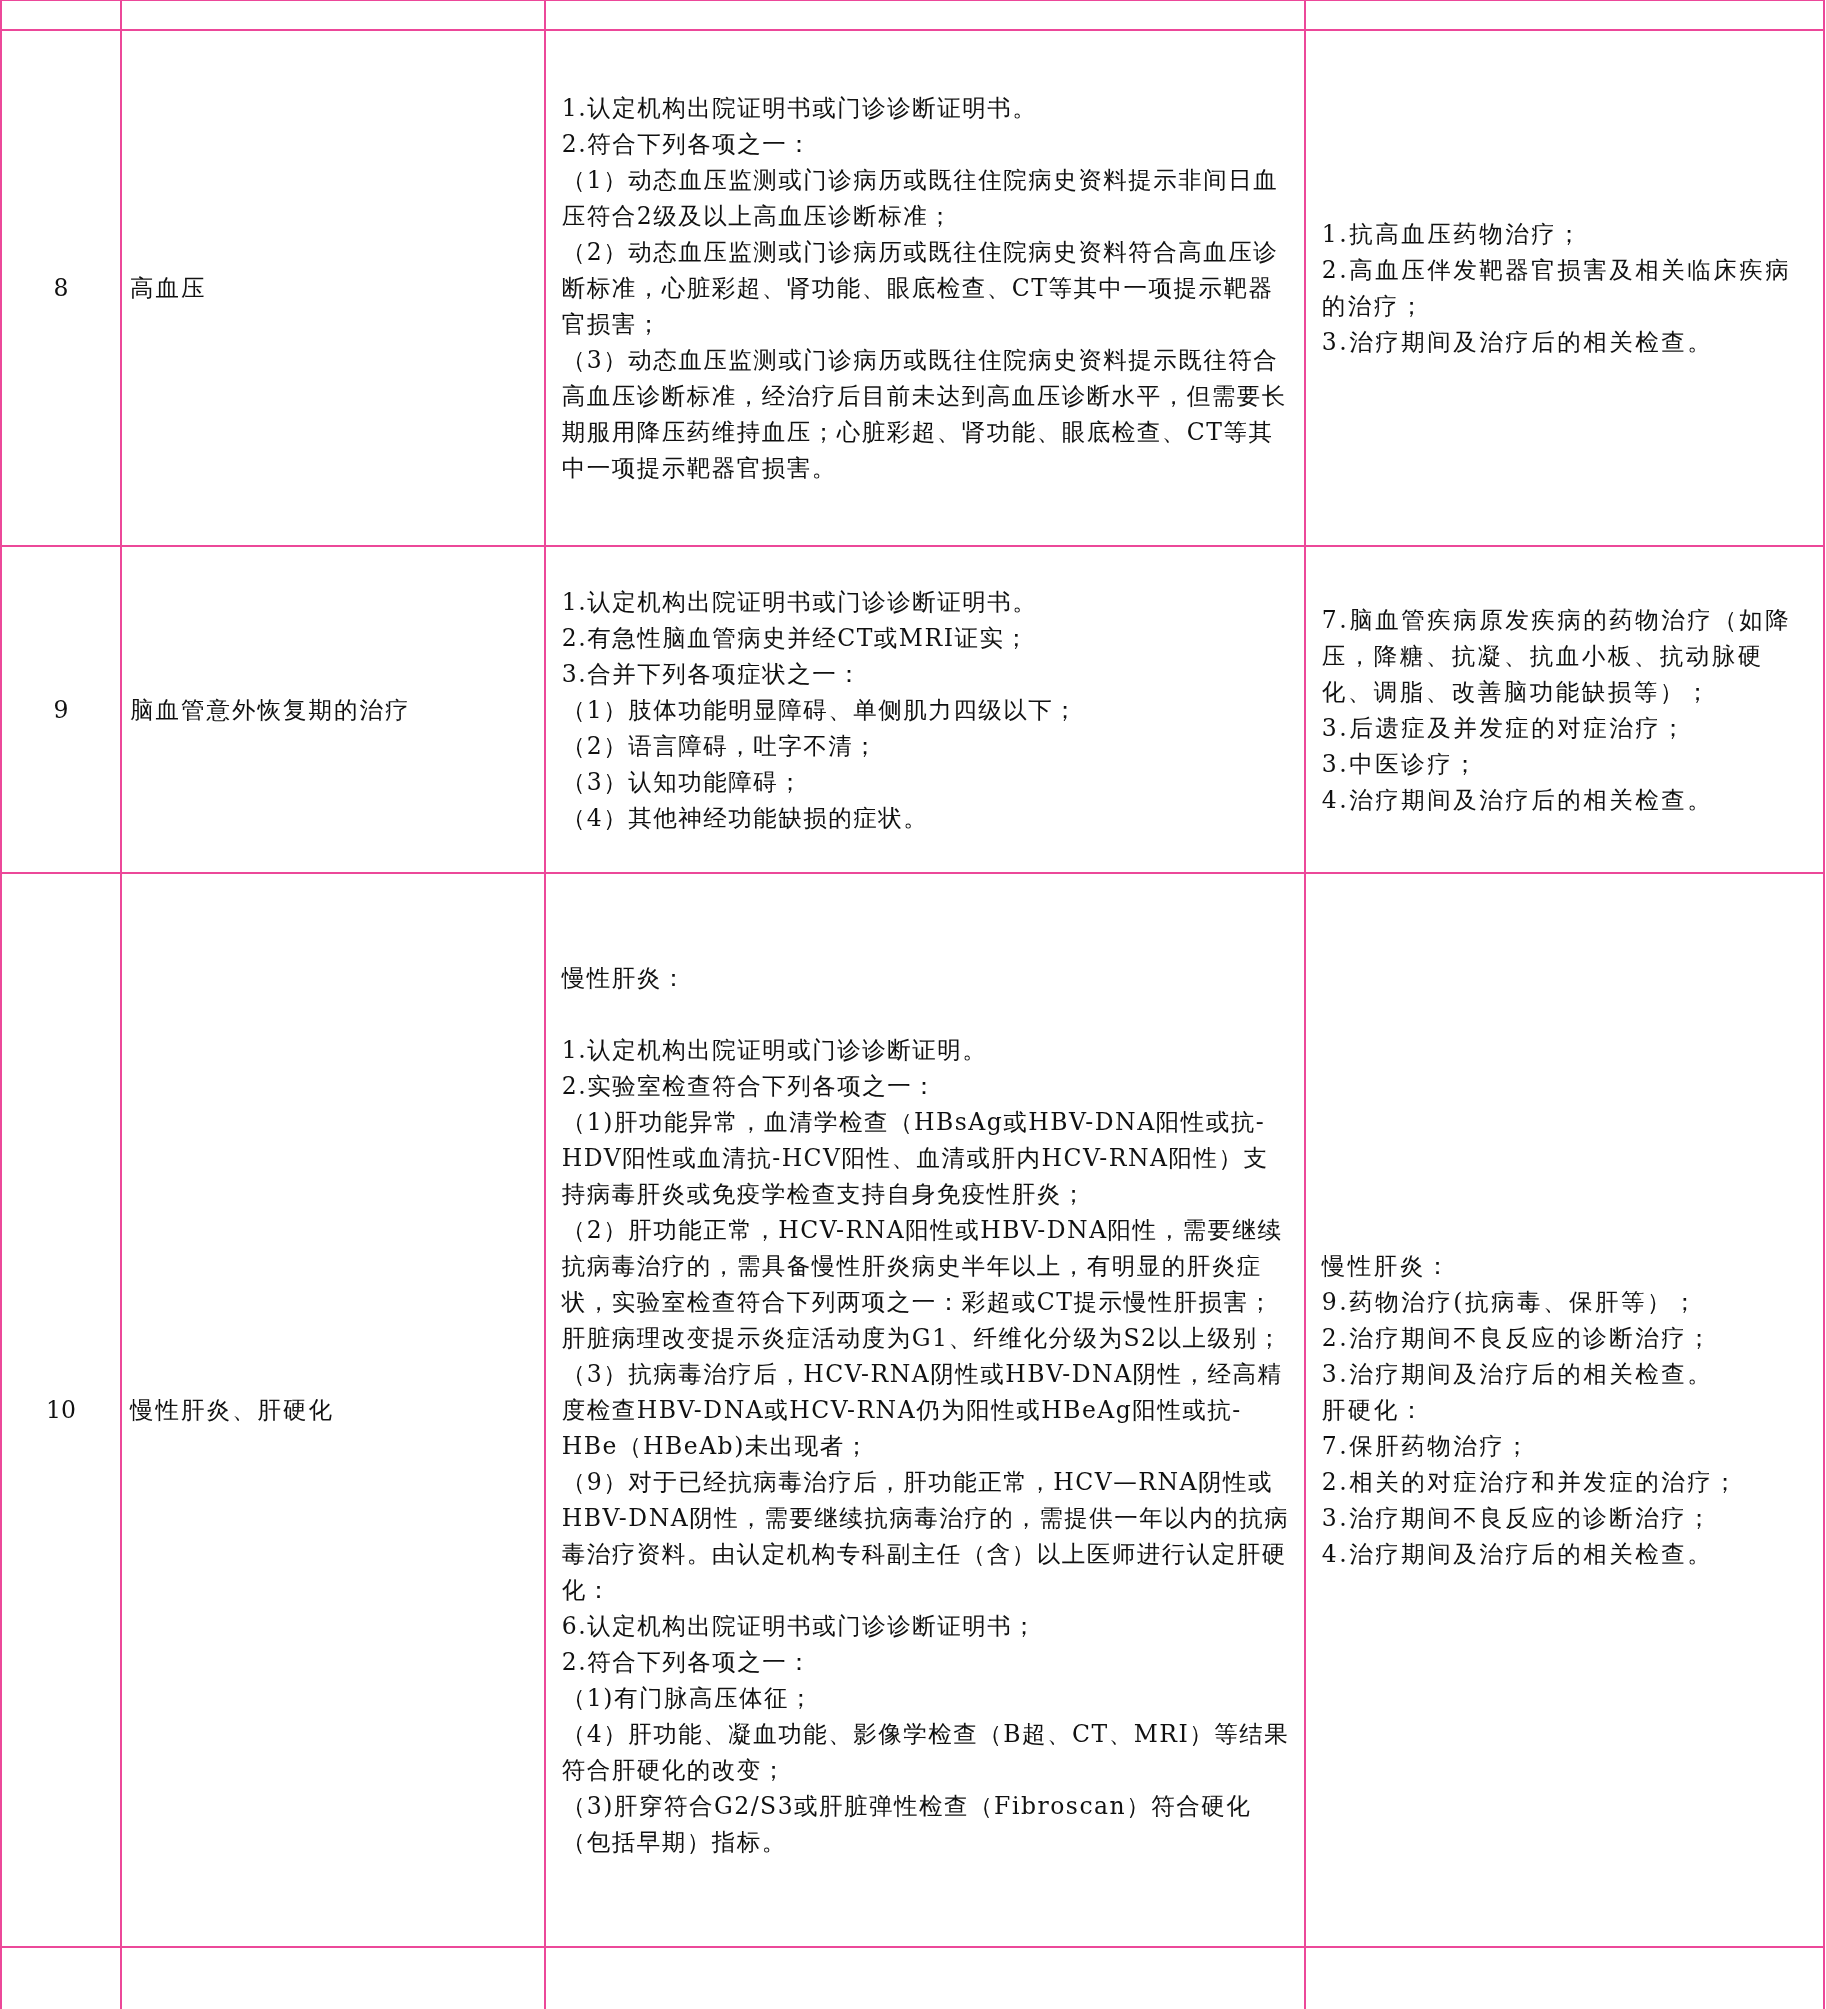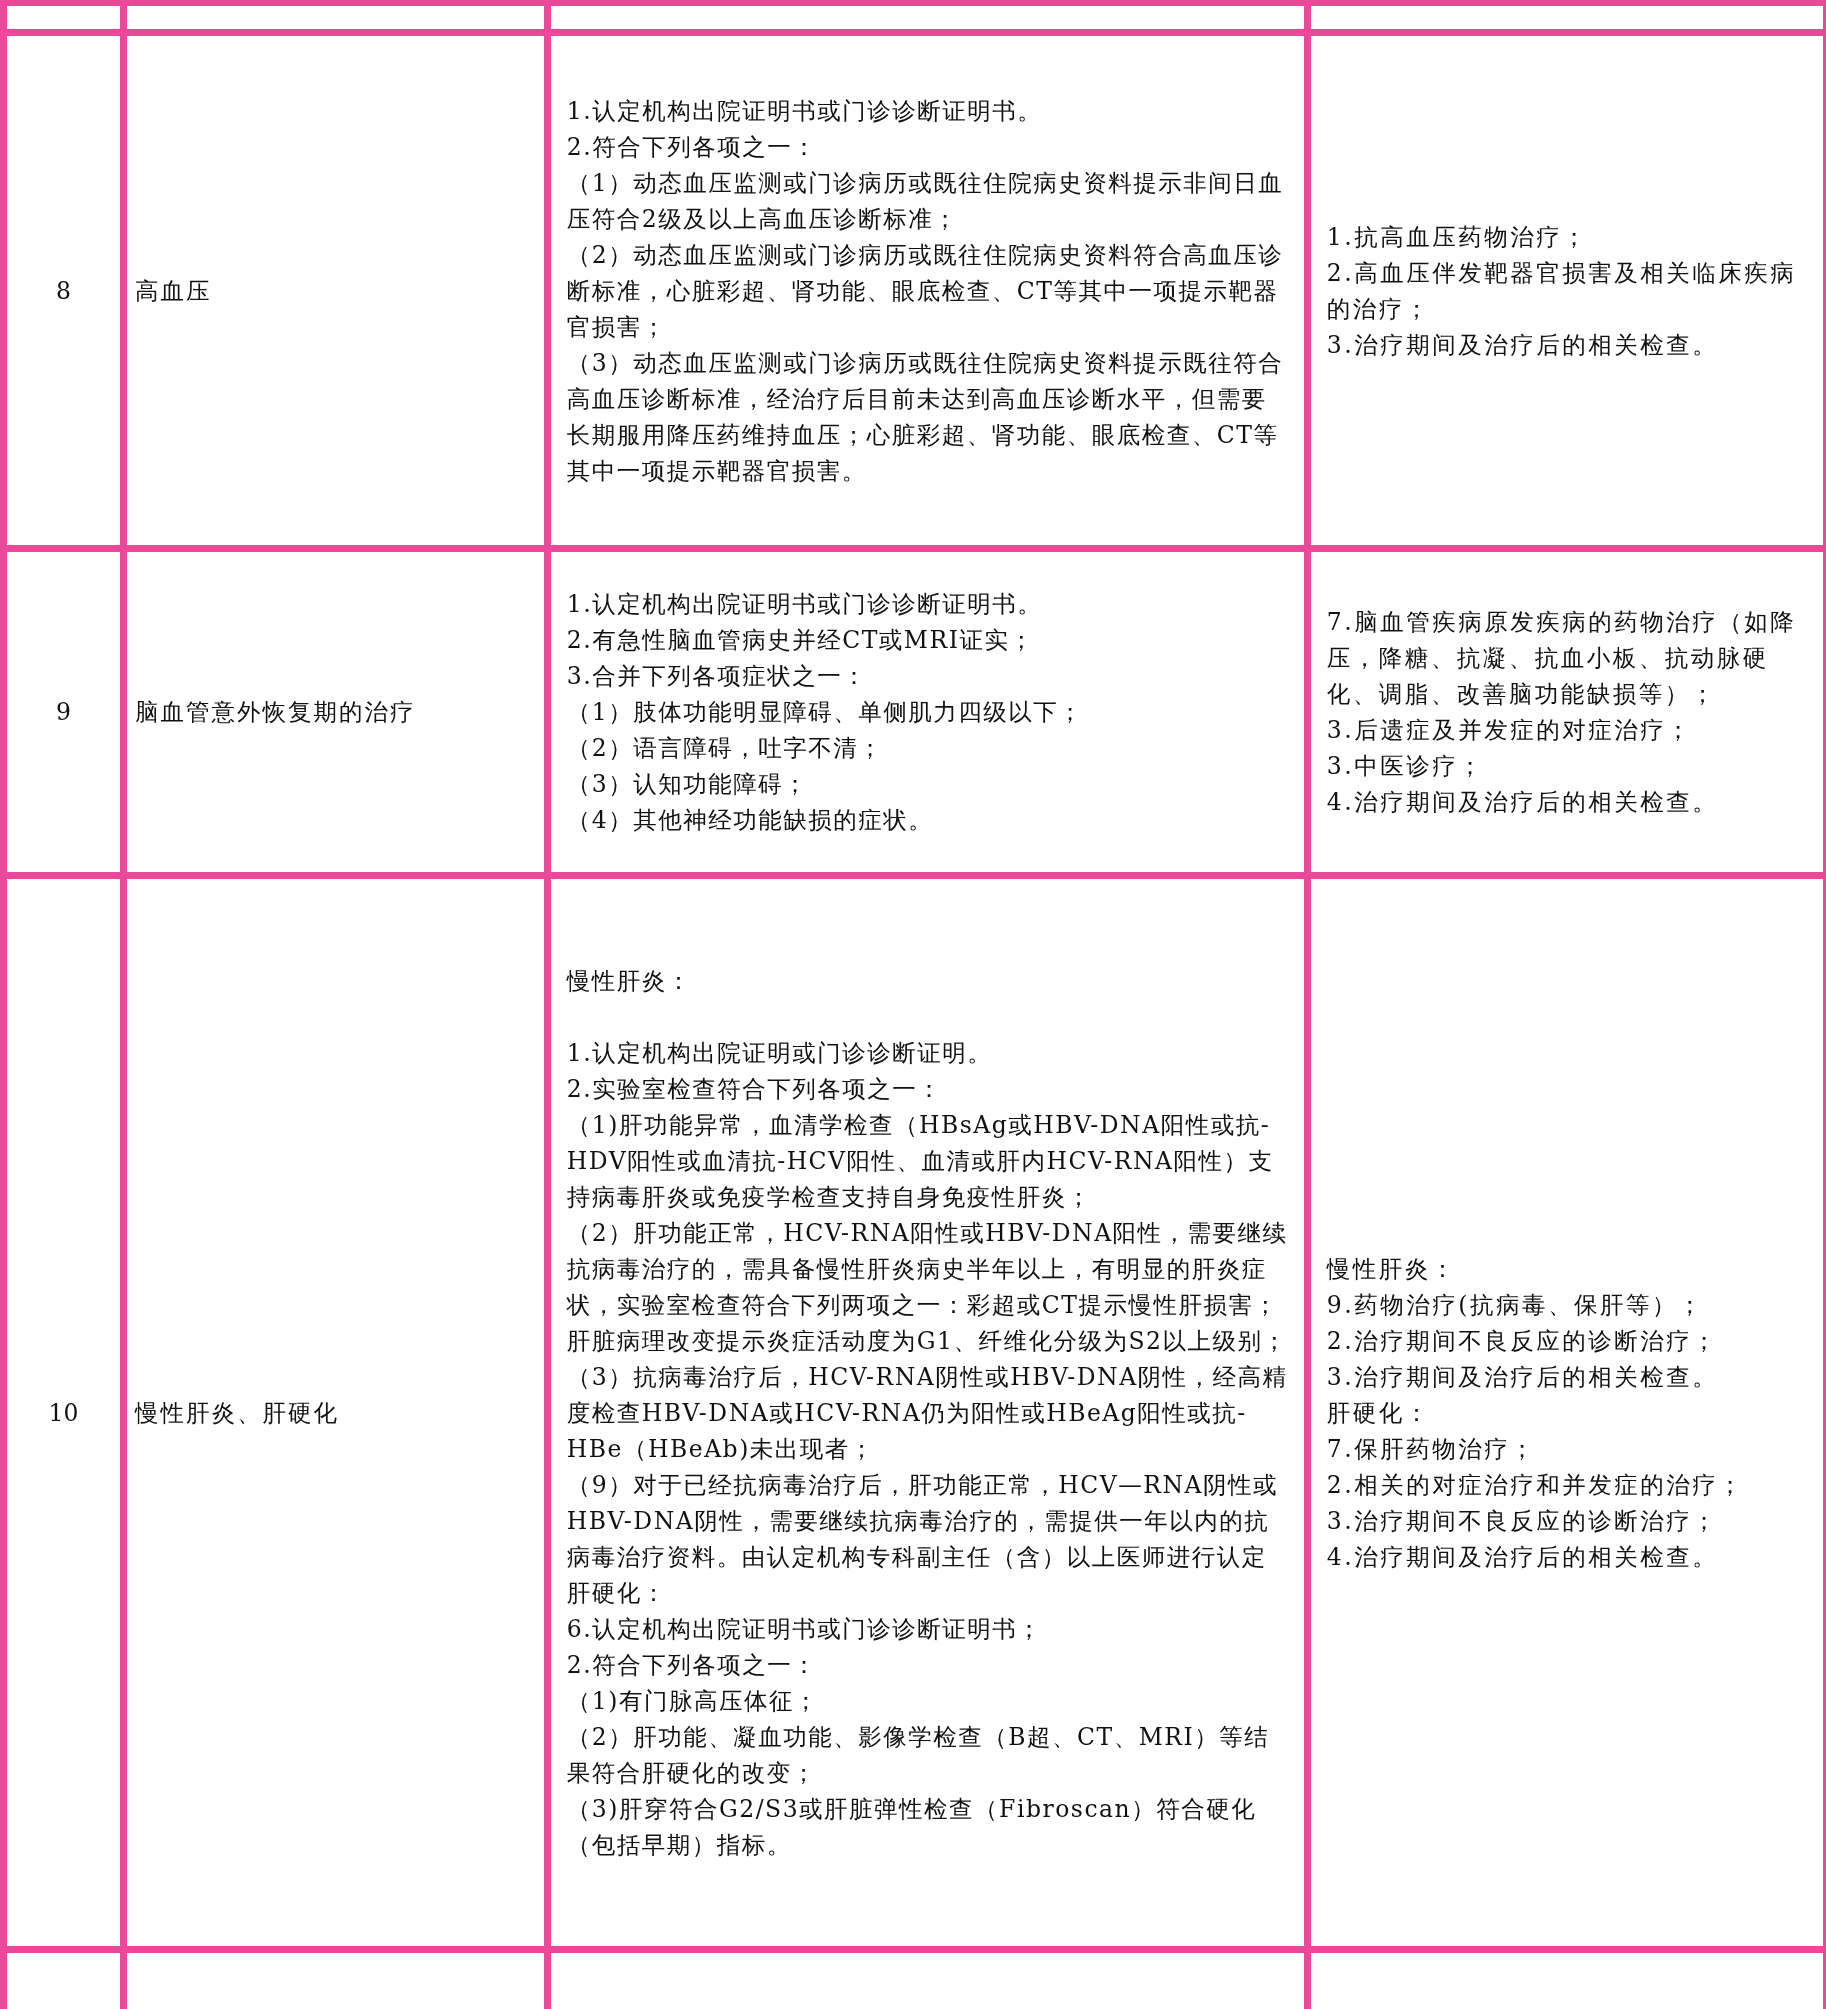--- a/index.html
+++ b/index.html
@@ -20,21 +20,21 @@
     left: 0;
     top: -1px;
     width: 1826px;
   }
   table.doc {
     border-collapse: collapse;
     table-layout: fixed;
     width: 1823px;
   }
   table.doc td {
-    border: 7px solid #ec4899;
+    border: 2px solid #ec4899;
     padding: 8px;
     vertical-align: middle;
     font-size: 23.5px;
     line-height: 36px;
   }
   col.c-num { width: 120px; }
   col.c-name { width: 424px; }
   col.c-criteria { width: 760px; }
   col.c-scope { width: 519px; }
 
@@ -147,21 +147,21 @@
             <span class="line blank"></span>
             <span class="line">1.认定机构出院证明或门诊诊断证明。</span>
             <span class="line">2.实验室检查符合下列各项之一：</span>
             <span class="line">（1)肝功能异常，血清学检查（HBsAg或HBV-DNA阳性或抗-HDV阳性或血清抗-HCV阳性、血清或肝内HCV-RNA阳性）支持病毒肝炎或免疫学检查支持自身免疫性肝炎；</span>
             <span class="line">（2）肝功能正常，HCV-RNA阳性或HBV-DNA阳性，需要继续抗病毒治疗的，需具备慢性肝炎病史半年以上，有明显的肝炎症状，实验室检查符合下列两项之一：彩超或CT提示慢性肝损害；肝脏病理改变提示炎症活动度为G1、纤维化分级为S2以上级别；</span>
             <span class="line">（3）抗病毒治疗后，HCV-RNA阴性或HBV-DNA阴性，经高精度检查HBV-DNA或HCV-RNA仍为阳性或HBeAg阳性或抗-HBe（HBeAb)未出现者；</span>
             <span class="line">（9）对于已经抗病毒治疗后，肝功能正常，HCV—RNA阴性或HBV-DNA阴性，需要继续抗病毒治疗的，需提供一年以内的抗病毒治疗资料。由认定机构专科副主任（含）以上医师进行认定肝硬化：</span>
             <span class="line">6.认定机构出院证明书或门诊诊断证明书；</span>
             <span class="line">2.符合下列各项之一：</span>
             <span class="line">（1)有门脉高压体征；</span>
-            <span class="line">（2）肝功能、凝血功能、影像学检查（B超、CT、MRI）等结果符合肝硬化的改变；</span>
+            <span class="line">（4）肝功能、凝血功能、影像学检查（B超、CT、MRI）等结果符合肝硬化的改变；</span>
             <span class="line">（3)肝穿符合G2/S3或肝脏弹性检查（Fibroscan）符合硬化（包括早期）指标。</span>
           </div>
         </td>
         <td class="scope">
           <div class="cell-inner">
             <span class="line">慢性肝炎：</span>
             <span class="line">9.药物治疗(抗病毒、保肝等）；</span>
             <span class="line">2.治疗期间不良反应的诊断治疗；</span>
             <span class="line">3.治疗期间及治疗后的相关检查。</span>
             <span class="line">肝硬化：</span>

